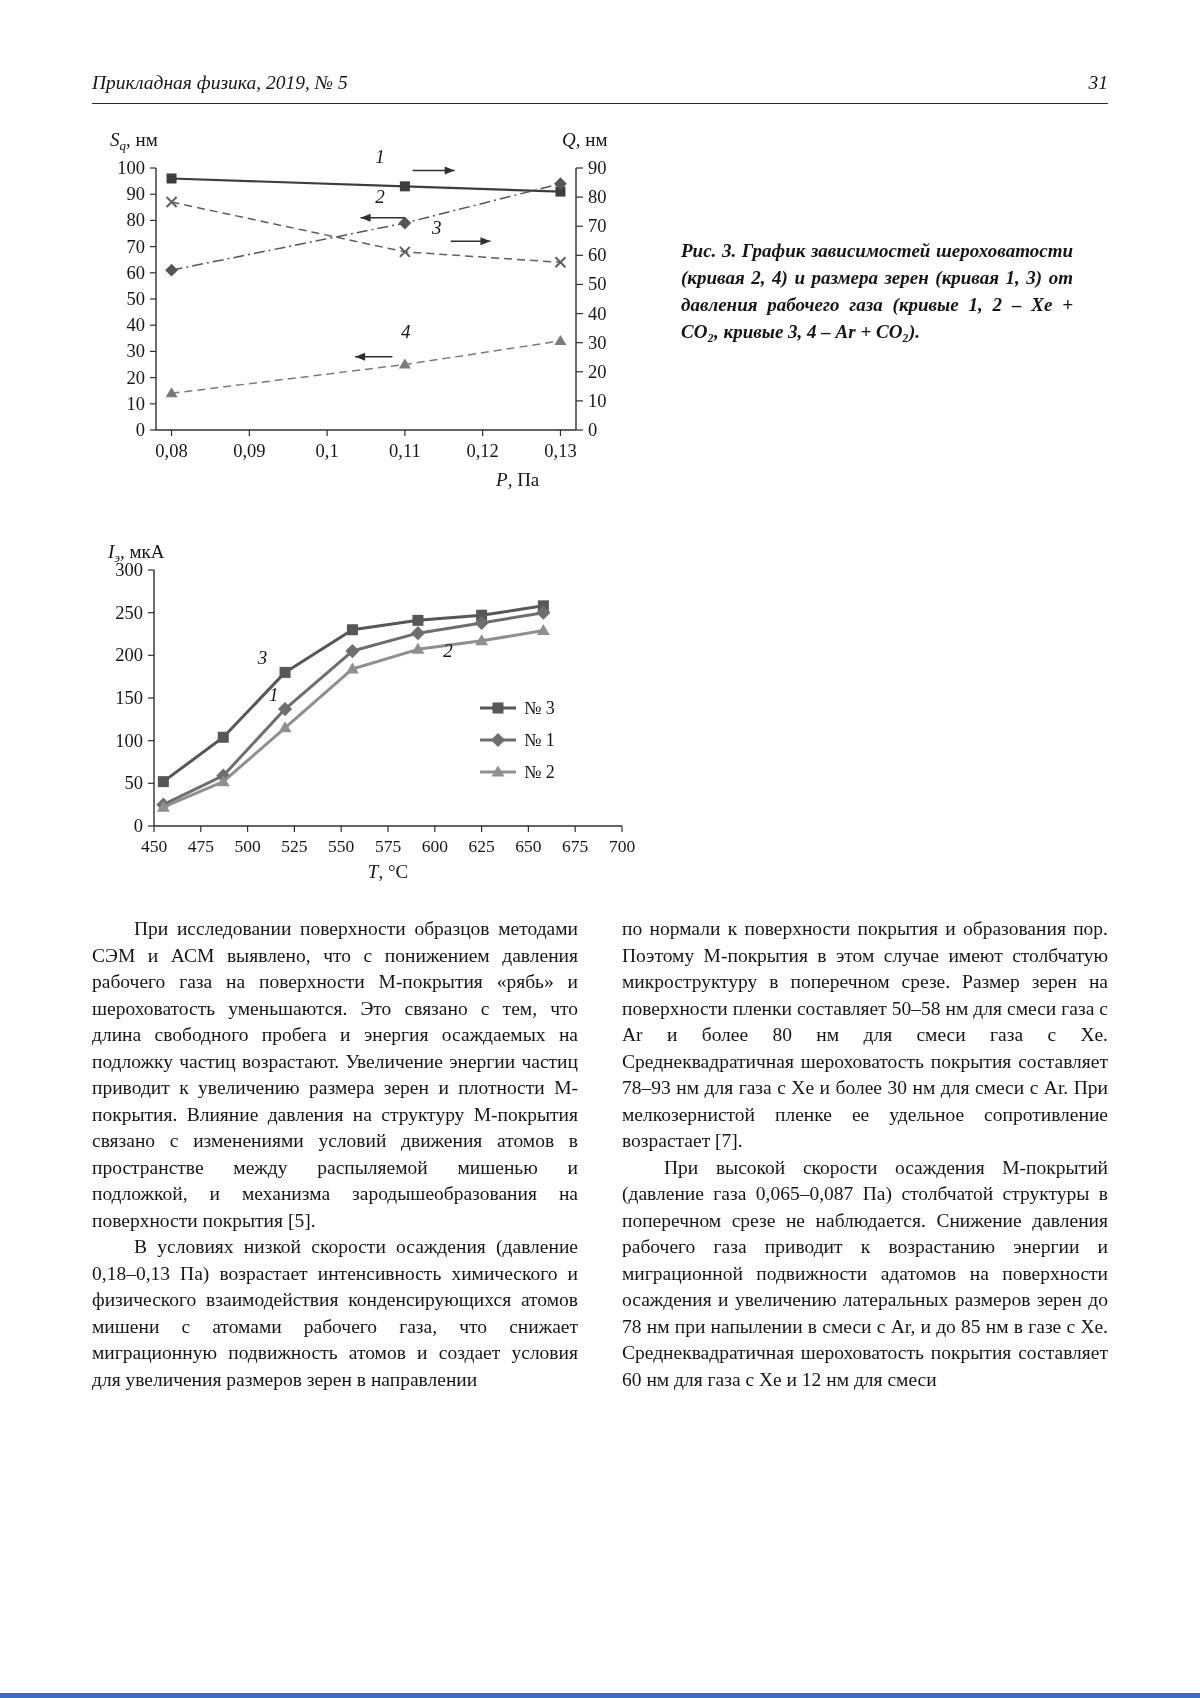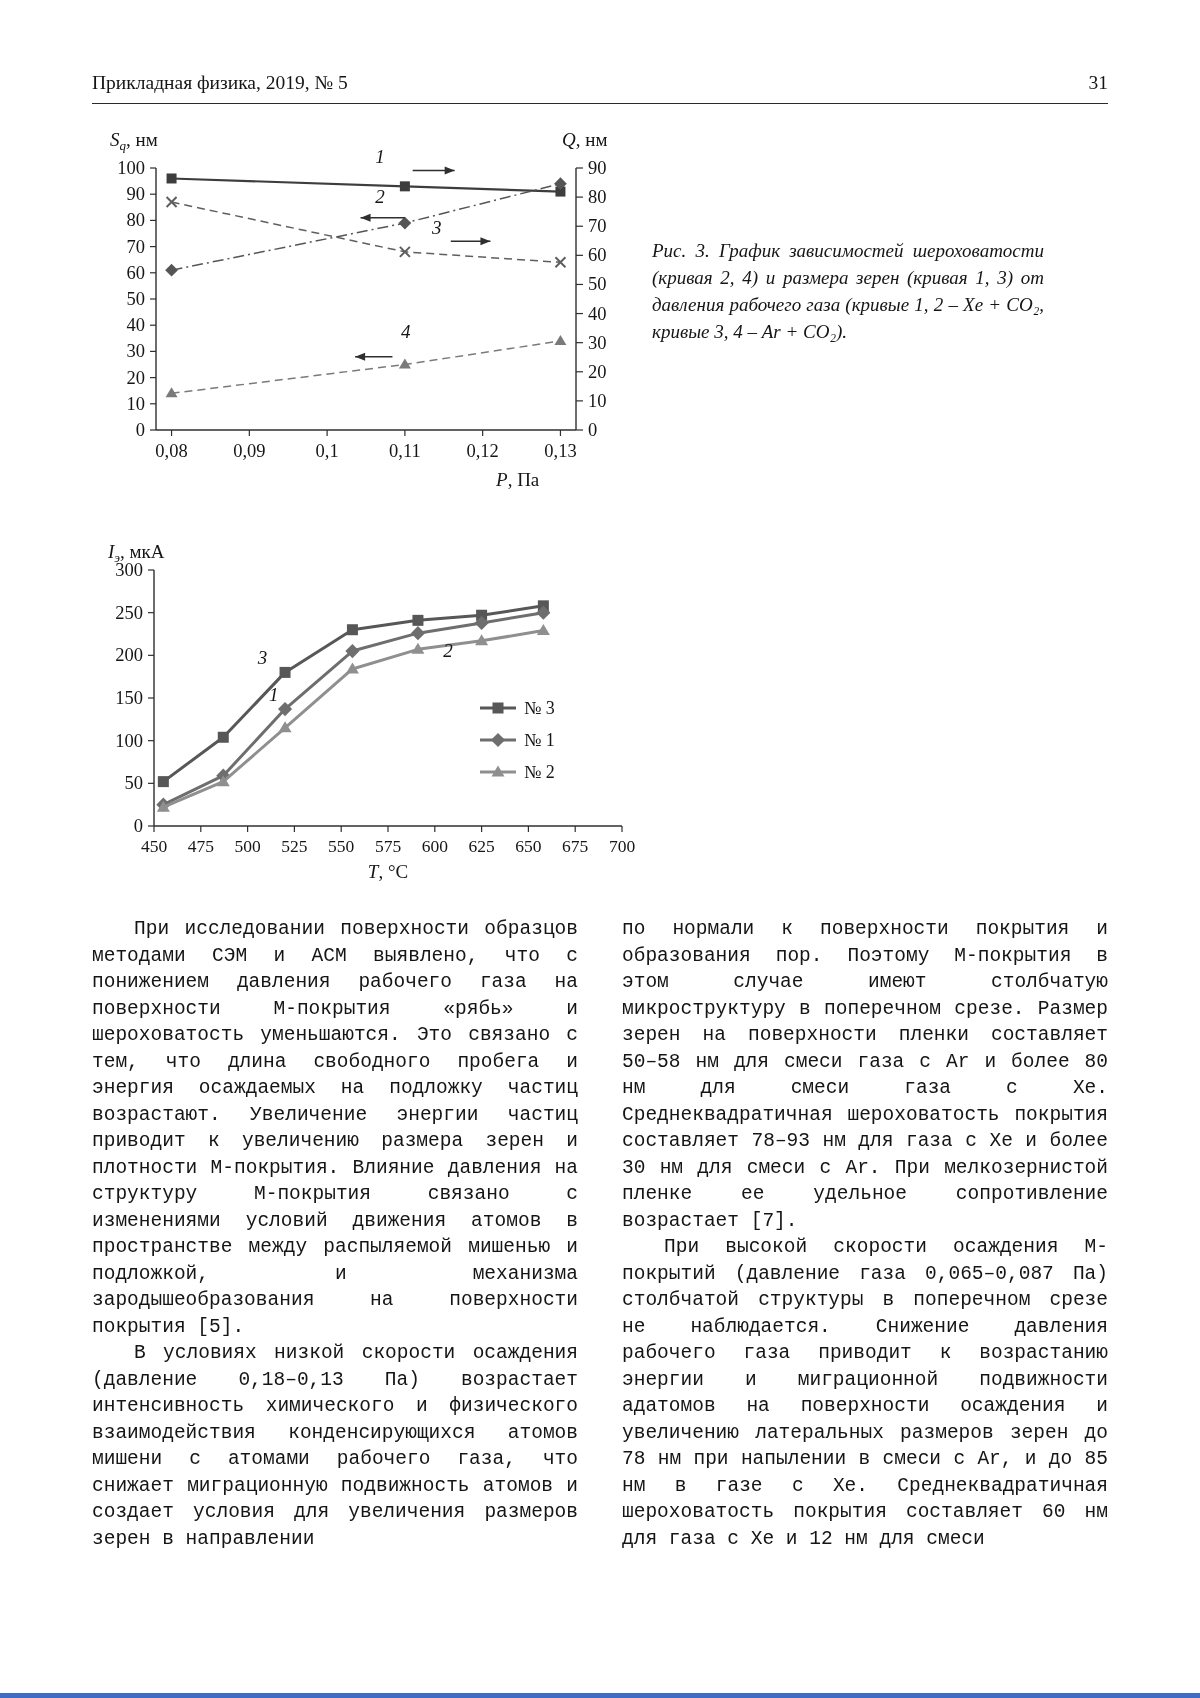--- a/index.html
+++ b/index.html
@@ -5,43 +5,43 @@
   * { margin:0; padding:0; box-sizing:border-box; }
   html, body { background:#ffffff; }
   body {
     width:1200px; height:1698px; position:relative; overflow:hidden;
     font-family:"Liberation Serif", serif; color:#151515;
   }
   .page { padding:72px 92px 0 92px; }
 
   .pageheader {
     display:flex; justify-content:space-between; align-items:baseline;
-    font-size:19.5px;
+    font-style:italic; font-size:19.5px;
     padding-bottom:9px; border-bottom:1.6px solid #2a2a2a;
   }
 
   .figrow { display:flex; align-items:flex-start; }
   .figrow.first  { margin-top:14px; }
   .figrow.second { margin-top:34px; }
   .chartbox { flex:0 0 auto; }
 
   .figcaption {
-    font-weight:normal; font-style:italic;
+    font-weight:bold; font-style:italic;
     font-size:19px; line-height:1.42; text-align:justify;
-    width:392px; margin-left:8px;
+    width:392px; margin-left:37px;
   }
   .fig3cap { margin-top:120px; }
   .fig4cap { margin-top:102px; }
 
   .columns { display:flex; gap:44px; margin-top:24px; }
   .col {
     flex:1 1 0; font-size:19.5px; line-height:1.36; text-align:justify;
     hyphens:auto;
   }
-  .col p { margin:0;font-family:Liberation Mono, monospace; }
+  .col p { margin:0; }
   .col p.indent { text-indent:42px; }
 
   svg text { font-family:"Liberation Serif", serif; fill:#161616; }
 
   .bottombar { position:absolute; left:0; right:0; bottom:0; height:5px; }
 </style>
 </head>
 <body>
 
 <div class="page">

